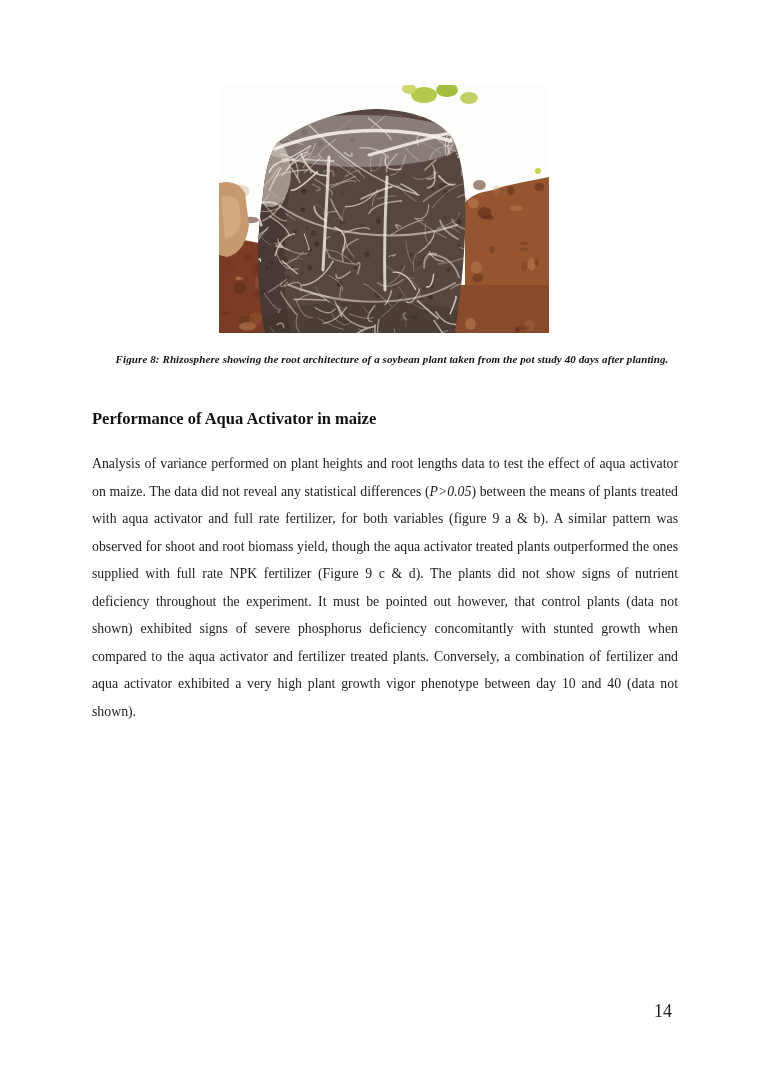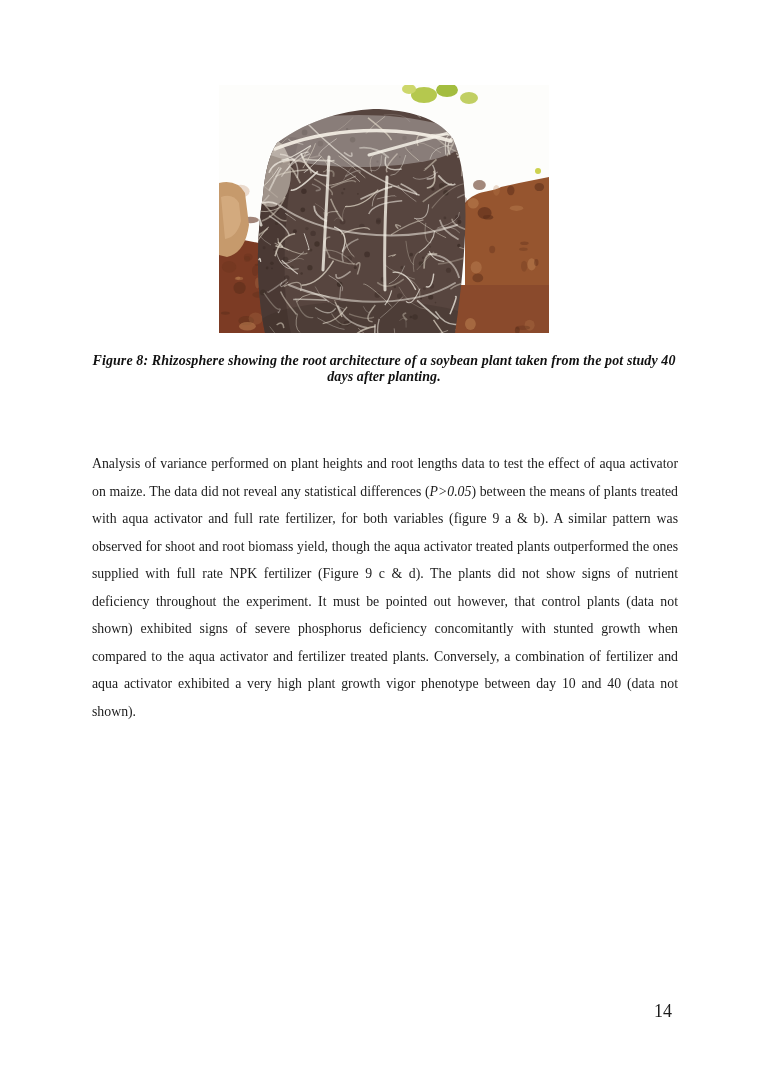--- a/index.html
+++ b/index.html
@@ -19,25 +19,25 @@
   .photo {
     position: absolute;
     left: 219px;
     top: 85px;
     width: 330px;
     height: 248px;
   }
   .photo svg { display: block; width: 100%; height: 100%; }
   .figure-caption {
     position: absolute;
-    left: 80px;
+    left: 88px;
     top: 353px;
     width: 608px;
     text-align: center;
-    font-size: 14px;
+    font-size: 11px;
     font-weight: bold;
     font-style: italic;
     color: #111111;
     letter-spacing: 0.1px;
   }
   .section-heading {
     position: absolute;
     left: 92px;
     top: 409px;
     margin: 0;
@@ -502,18 +502,19 @@
             <path d="M60,120 C100,150 180,160 238,140" stroke-width="2" stroke-opacity="0.55"></path>
             <path d="M70,200 C130,225 200,220 236,198" stroke-width="2" stroke-opacity="0.5"></path>
             <path d="M90,40 C120,70 150,95 200,110" stroke-width="1.5" stroke-opacity="0.6"></path>
           </g>
         </g>
       </svg>
     </div>
     <figcaption class="figure-caption">Figure 8: Rhizosphere showing the root architecture of a soybean plant taken from the pot study 40 days after planting.</figcaption>
   </figure>
 
+  <h2 class="section-heading">Performance of Aqua Activator in maize</h2>
 
   <p class="body-paragraph"><span>Analysis of variance performed on plant heights and root lengths data to test the effect of aqua activator on maize.  The data did not reveal any statistical differences (</span><i>P&gt;0.05</i><span>) between the means of plants treated with aqua activator and full rate fertilizer, for both variables (figure 9 a &amp; b). A similar pattern was observed for shoot and root biomass yield, though the aqua activator treated plants outperformed the ones supplied with full rate NPK fertilizer (Figure 9 c &amp; d). The plants did not show signs of nutrient deficiency throughout the experiment. It must be pointed out however, that control plants (data not shown) exhibited signs of severe phosphorus deficiency concomitantly with stunted growth when compared to the aqua activator and fertilizer treated plants. Conversely, a combination of fertilizer and aqua activator exhibited a very high plant growth vigor phenotype between day 10 and 40 (data not shown).</span></p>
 
   <div class="page-number">14</div>
 
 </div>
 
 </body></html>

